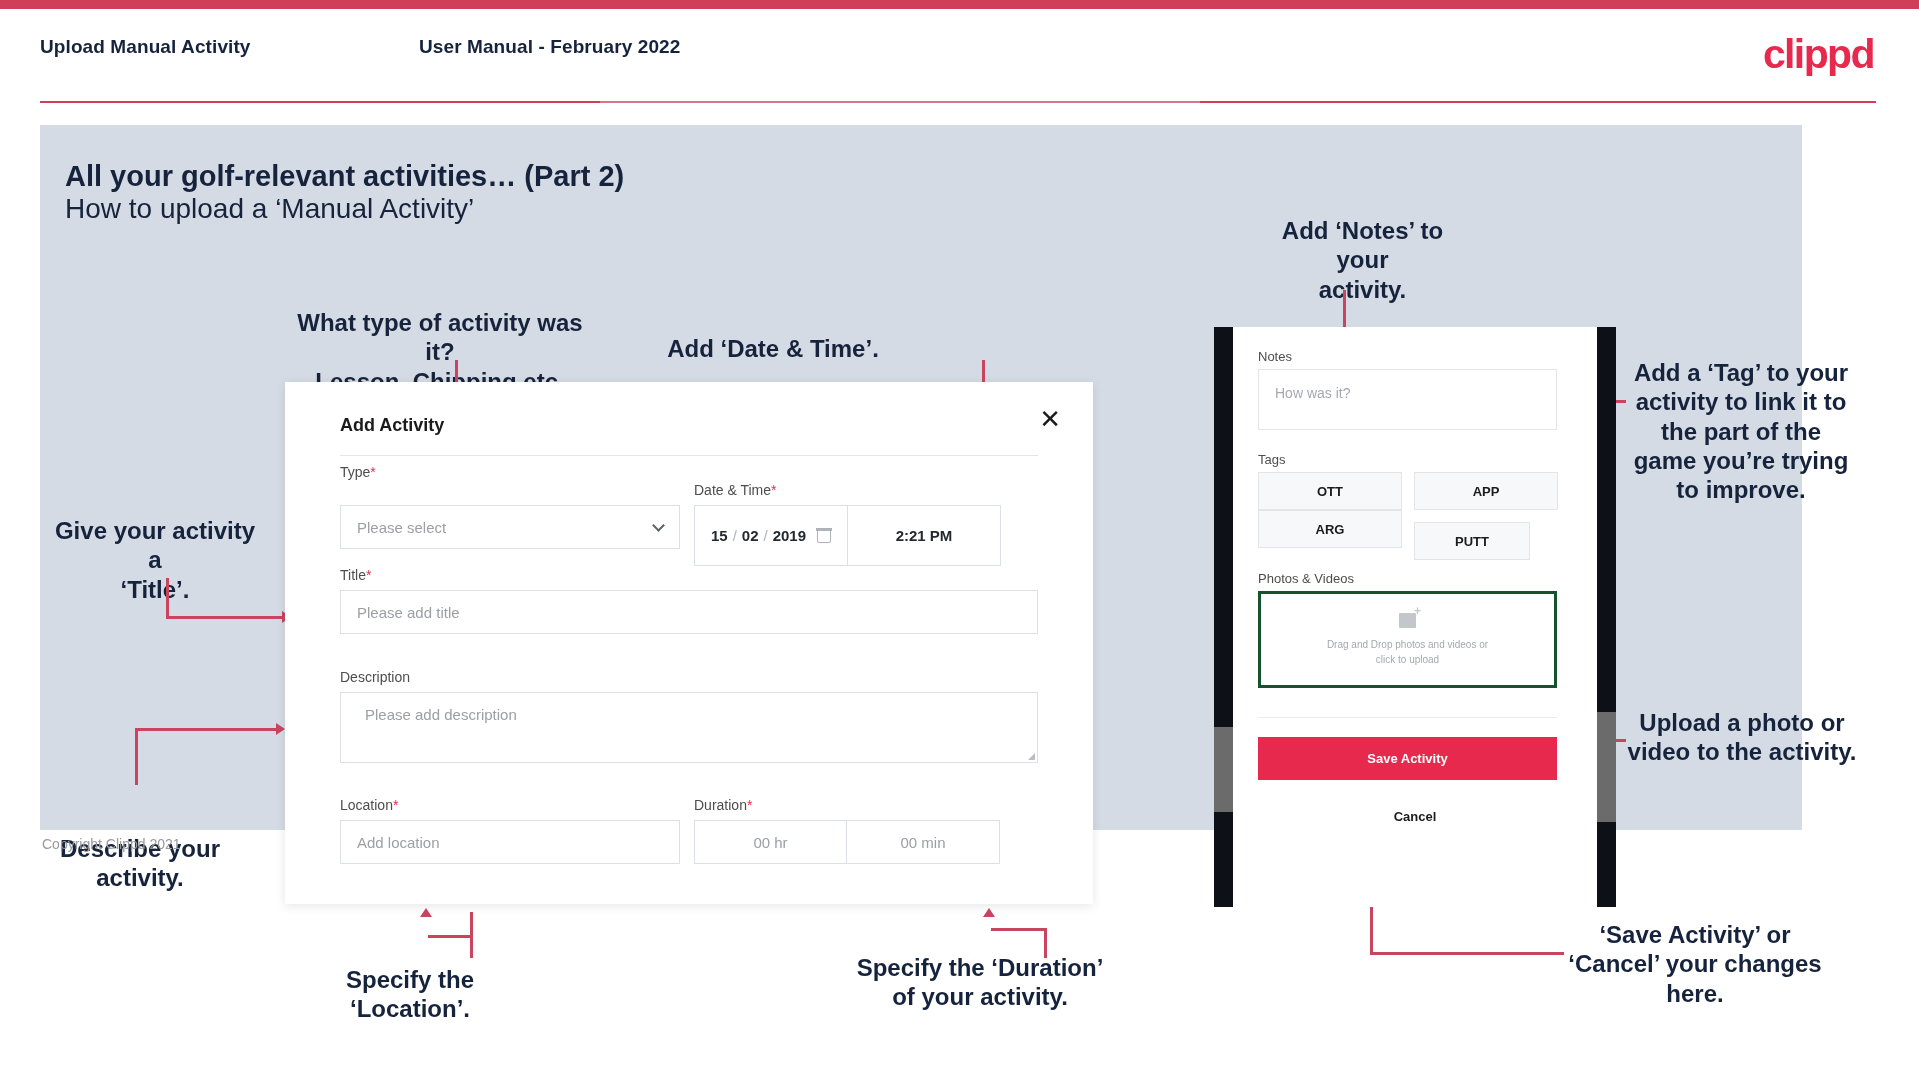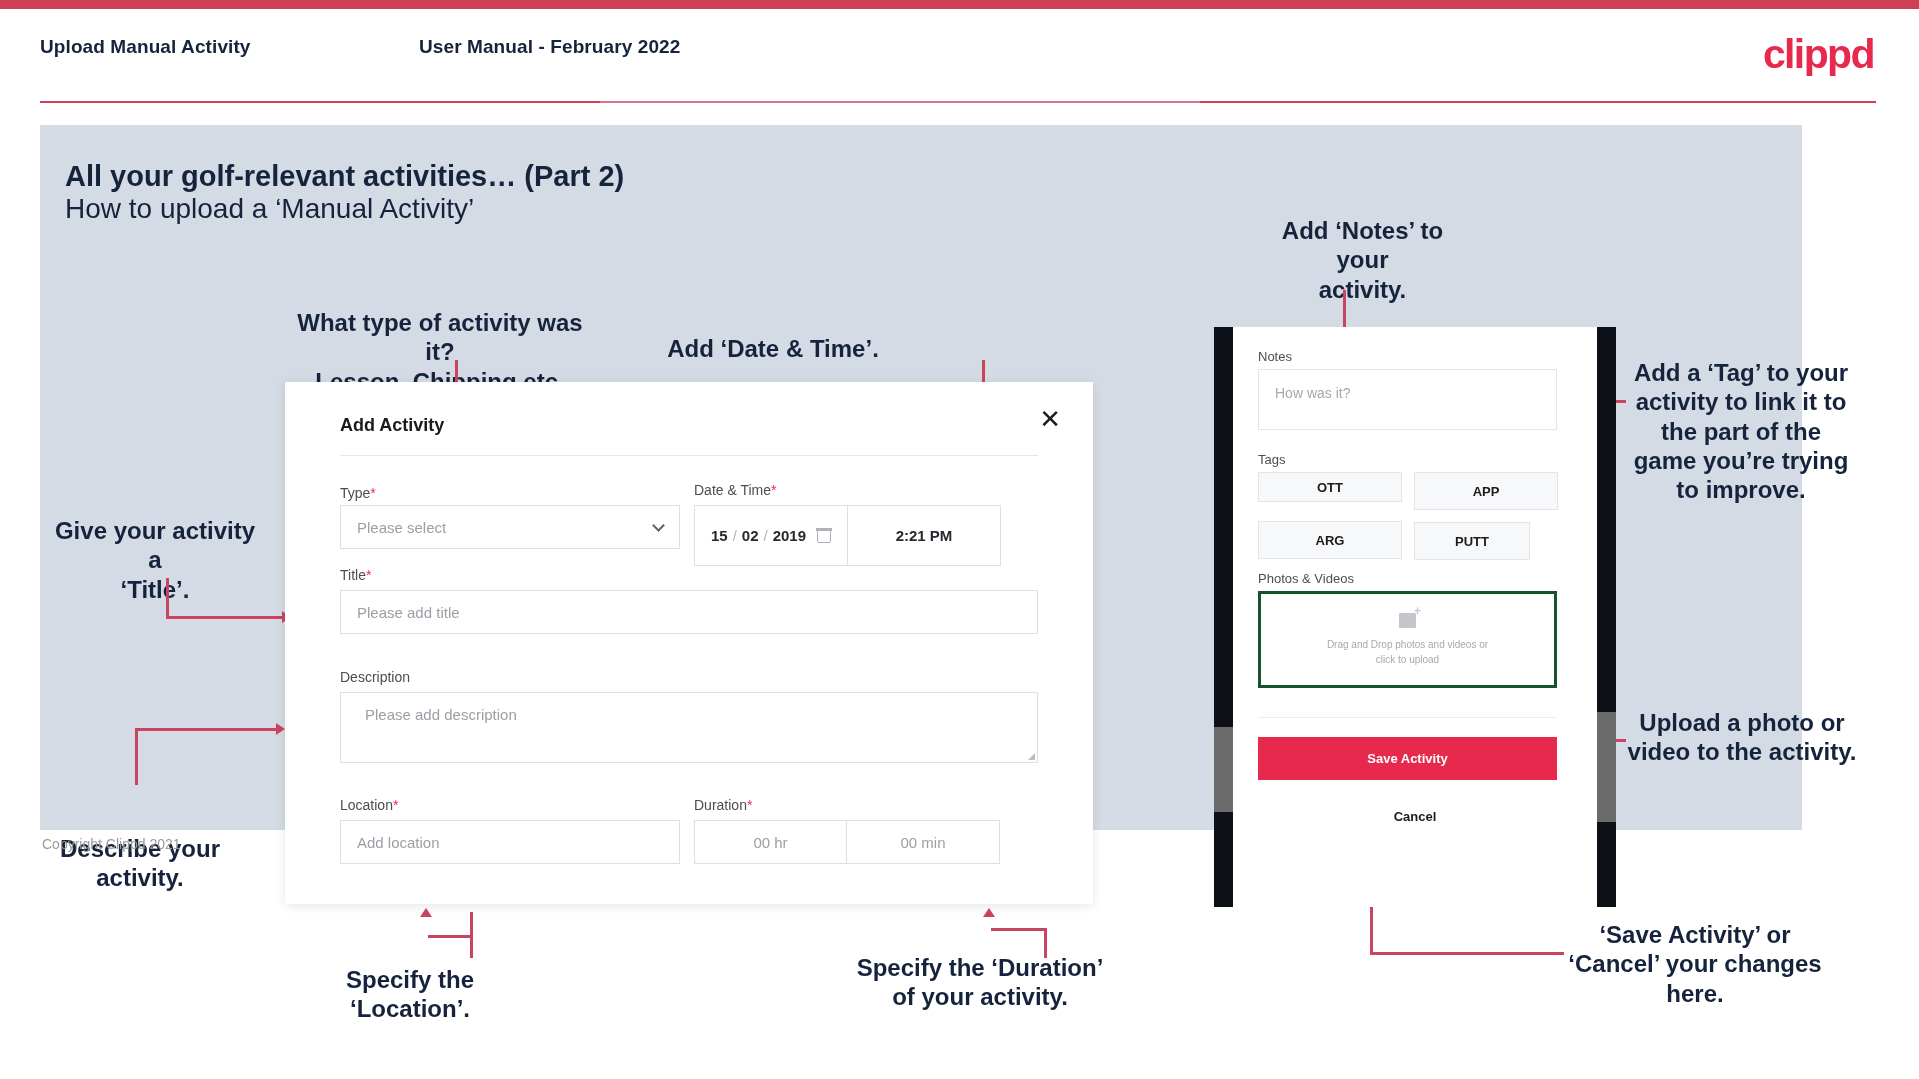--- a/index.html
+++ b/index.html
@@ -270,21 +270,21 @@
 
   <div class="ln lnh" style="left:1370px; top:952px; width:194px;"></div>
   <div class="ln lnv" style="left:1370px; top:845px; height:108px;"></div>
   <div class="ar ar-up" style="left:1365px; top:838px;"></div>
 
   <div class="dialog">
     <div class="dlg-title">Add Activity</div>
     <div class="dlg-close">✕</div>
     <div class="dlg-rule"></div>
 
-    <div class="fld-label" style="left:55px; top:103px;">
+    <div class="fld-label" style="left:55px; top:82px;">
       <span>Type</span><span class="req">*</span>
     </div>
     <div class="inp" style="left:55px; top:123px; width:340px;">
       <span>Please select</span>
       <span class="chev"></span>
     </div>
 
     <div class="fld-label" style="left:409px; top:100px;">
       <span>Date &amp; Time</span><span class="req">*</span>
     </div>
@@ -342,27 +342,27 @@
   </div>
 
   <div class="phone-screen">
 
     <div class="ph-label" style="left:25px; top:22px;">Notes</div>
     <div class="ph-box" style="left:25px; top:42px; width:299px; height:61px;">
       <span class="ph-ph" style="left:16px; top:15px;">How was it?</span>
     </div>
 
     <div class="ph-label" style="left:25px; top:125px;">Tags</div>
-    <div class="tag" style="left:25px; top:145px; width:144px; height:30px;">
+    <div class="tag" style="left:25px; top:145px; width:144px; height:38px;">
       <span>OTT</span>
     </div>
     <div class="tag" style="left:181px; top:145px; width:144px; height:38px;">
       <span>APP</span>
     </div>
-    <div class="tag" style="left:25px; top:194px; width:144px; height:38px;">
+    <div class="tag" style="left:25px; top:183px; width:144px; height:38px;">
       <span>ARG</span>
     </div>
     <div class="tag" style="left:181px; top:195px; width:116px; height:38px;">
       <span>PUTT</span>
     </div>
 
     <div class="ph-label" style="left:25px; top:244px;">Photos &amp; Videos</div>
     <div class="drop" style="left:25px; top:264px; width:299px; height:97px;">
       <span class="img-ico"></span>
       <span class="dtxt">Drag and Drop photos and videos or</span>

